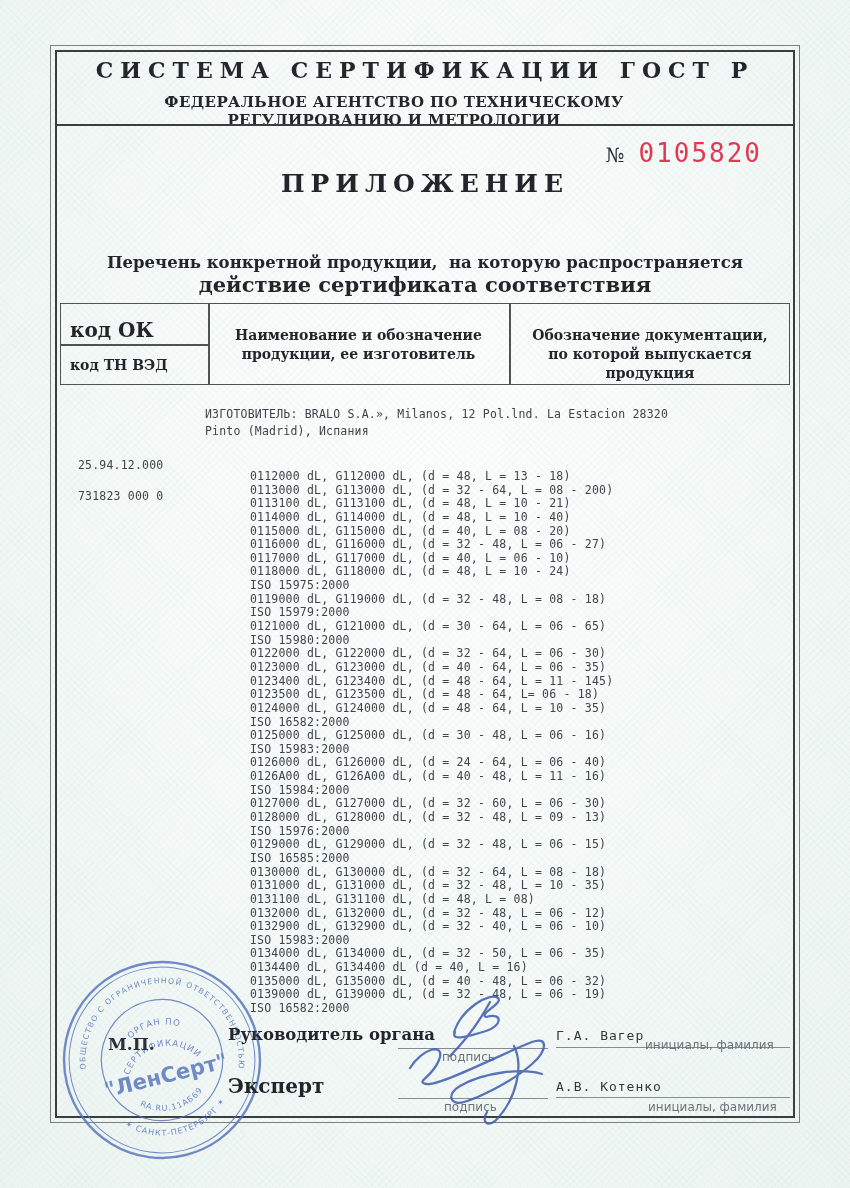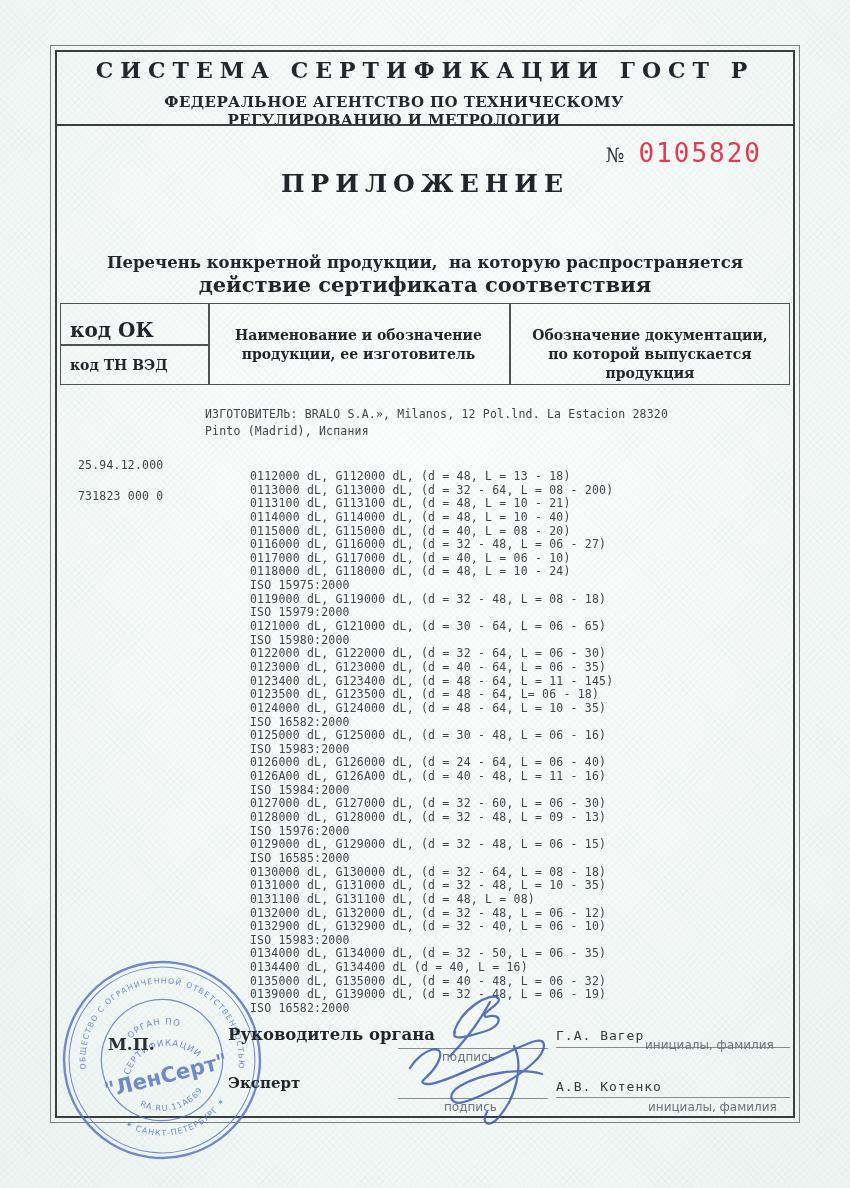--- a/index.html
+++ b/index.html
@@ -50,21 +50,21 @@
   .mfr{left:205px;top:406px;line-height:17px;white-space:pre;}
   .code1{left:78px;top:458px;}
   .code2{left:78px;top:489px;}
   .plist{left:205px;top:470px;white-space:pre;margin-left:45px;}
   .plist .pline{height:13.65px;line-height:13.65px;}
   
   .stamp{left:58px;top:956px;width:208px;height:208px;transform:rotate(-14deg);opacity:.82;}
   .mp{left:108px;top:1034px;font-size:17px;font-weight:600;color:#2c3036;}
   
   .role1{left:228px;top:1025px;font-size:16.5px;font-weight:bold;}
-  .role2{left:228px;top:1074px;font-size:15px;font-weight:bold;}
+  .role2{left:228px;top:1074px;font-size:20px;font-weight:bold;}
   .sline{height:1px;background:#868c92;}
   .sline1{left:398px;top:1048px;width:150px;}
   .sline2{left:398px;top:1098px;width:150px;}
   .nline1{left:556px;top:1047px;width:234px;}
   .nline2{left:556px;top:1097px;width:234px;}
   .tiny{font-family:"DejaVu Sans", "Liberation Sans", sans-serif;font-size:12px;color:#6d7378;}
   .plbl1{left:442px;top:1050px;}
   .plbl2{left:444px;top:1100px;}
   .nlbl1{left:645px;top:1038px;}
   .nlbl2{left:648px;top:1100px;}

